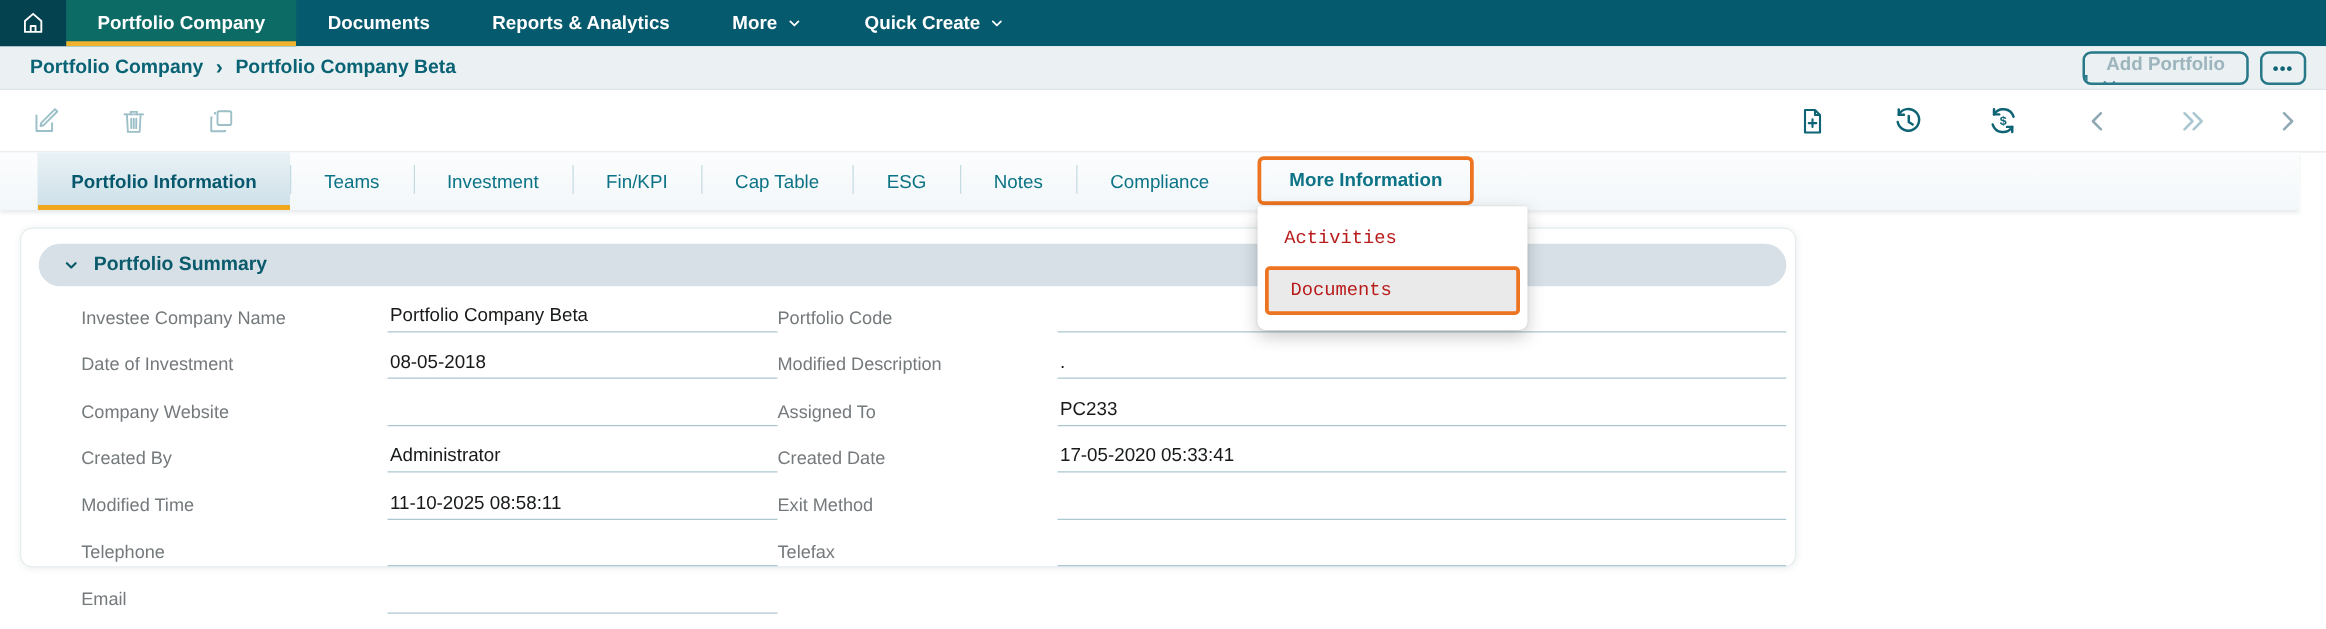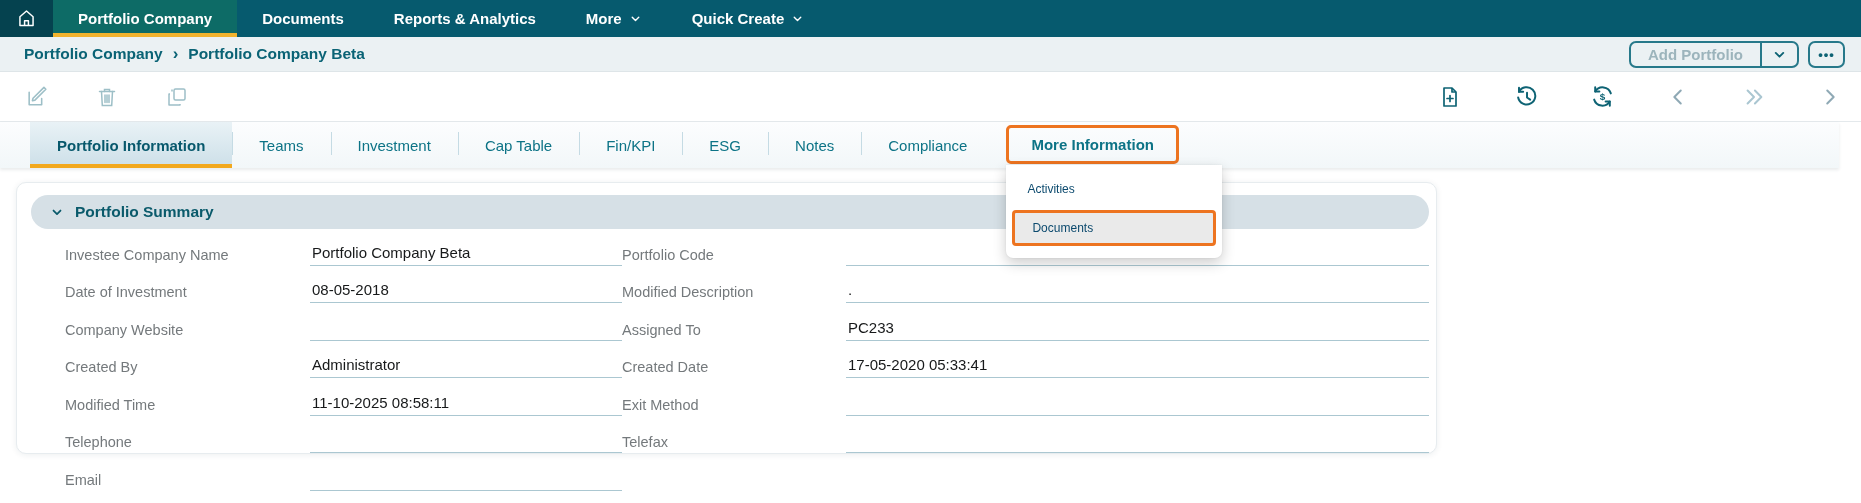--- a/index.html
+++ b/index.html
@@ -9,41 +9,41 @@
   .navbar { height:37px; background:#065A6E; display:flex; align-items:stretch; }
   .home-btn { width:53px; background:#05424F; display:flex; align-items:center; justify-content:center; cursor:pointer; }
   .nav-item { display:flex; align-items:center; gap:7px; padding:0 25px; color:#fff; font-size:15px; font-weight:700; cursor:pointer; }
   .nav-item.active { background:#0D6B66; box-shadow:inset 0 -4px 0 #F1B32E; }
 
   
   .crumb-bar { height:35px; background:#EBF1F3; display:flex; align-items:center; padding:0 16px 0 24px; border-bottom:1px solid #DEE5E8; }
   .crumb { color:#0A6375; font-size:15.5px; font-weight:700; cursor:pointer; }
   .crumb-sep { color:#0A6375; font-size:17px; font-weight:700; margin:0 10px; }
   .crumb-actions { margin-left:auto; display:flex; align-items:center; gap:9px; }
-  .split-btn { display:flex; align-items:stretch; height:27px; border:2px solid #27798A; border-radius:7px; overflow:hidden; background:#EBF1F3; cursor:pointer; }
+  .split-btn { display:flex; align-items:stretch; height:27px; border:2px solid #27798A; border-radius:7px; overflow:hidden; background:#EBF1F3; cursor:pointer;flex-direction:column; }
   .split-label { display:flex; align-items:center; padding:0 17px; color:#9CB4BC; font-size:15px; font-weight:700; }
   .split-arrow { display:flex; align-items:center; justify-content:center; width:37px; border-left:2px solid #27798A; }
   .dots-btn { height:27px; width:37px; border:2px solid #27798A; border-radius:7px; display:flex; align-items:center; justify-content:center; color:#0E6374; font-size:13px; font-weight:700; letter-spacing:1px; cursor:pointer; }
 
   
   .toolbar { height:50px; background:#fff; display:flex; align-items:center; padding:0 18px 0 24px; border-bottom:1px solid #E4E9EC; }
   .tool-left { display:flex; align-items:center; gap:44px; }
   .tool-right { margin-left:auto; display:flex; align-items:center; gap:50px; }
   .tool-btn { width:26px; height:26px; display:flex; align-items:center; justify-content:center; cursor:pointer; }
 
   
   .tabstrip { height:46px; background:linear-gradient(#FCFDFE,#F2F7F9); box-shadow:0 2px 3px rgba(40,60,70,0.10); width:1839px; display:flex; align-items:stretch; padding-left:30px; position:relative; }
   .tab { position:relative; display:flex; align-items:center; padding:0 27px; color:#0C7386; font-size:15px; cursor:pointer; white-space:nowrap; }
   .tab:not(:first-child):not(.tab-more)::before { content:""; position:absolute; left:0; top:10px; bottom:13px; width:1px; background:#C5DBE4; }
   .tab.active { background:linear-gradient(#E9F2F6,#CCDFE8); box-shadow:inset 0 -4px 0 #F2A81D; color:#07586C; font-weight:700; }
   .tab-more { margin:3px 0 4px 12px; border:3px solid #ED7420; border-radius:5px; padding:0 22px; font-weight:700; }
 
   
   .dropdown { position:absolute; top:calc(100% + 4px); left:-3px; width:216px; background:#fff; border-radius:0 0 7px 7px; box-shadow:0 5px 14px rgba(0,0,0,0.20), 0 0 2px rgba(0,0,0,0.08); padding:6px 0 12px; z-index:60; font-weight:400; }
-  .menu-item { padding:11px 21px; color:#0c4a6e; font-size:12px; cursor:pointer; }
+  .menu-item { padding:11px 21px; color:#b91c1c; font-size:15px; cursor:pointer;font-family:Liberation Mono, monospace; }
   .menu-item.selected { margin:3px 6px 0; background:#EAEAEA; border:3px solid #ED7420; border-radius:4px; padding:8px 17px; }
 
   
   .content { padding:14px 0 0 16px; }
   .card { width:1421px; height:272px; background:#fff; border:1px solid #E7ECEF; border-radius:10px; box-shadow:0 1px 6px rgba(31,45,61,0.08); padding:12px 7px 0 14px; }
   .section-bar { height:34px; background:#D6E0E6; border-radius:17px; display:flex; align-items:center; gap:11px; padding:0 19px; cursor:pointer; }
   .section-title { color:#0A5A6B; font-size:15.5px; font-weight:700; }
 
   .fields { display:flex; margin-top:7px; padding-left:34px; }
   .fcol-left { width:557px; }
@@ -206,24 +206,24 @@
   <div class="tab active">
     <span>Portfolio Information</span>
   </div>
   <div class="tab">
     <span>Teams</span>
   </div>
   <div class="tab">
     <span>Investment</span>
   </div>
   <div class="tab">
+    <span>Fin/KPI</span>
+  </div>
+  <div class="tab">
     <span>Cap Table</span>
-  </div>
-  <div class="tab">
-    <span>Fin/KPI</span>
   </div>
   <div class="tab">
     <span>ESG</span>
   </div>
   <div class="tab">
     <span>Notes</span>
   </div>
   <div class="tab">
     <span>Compliance</span>
   </div>

